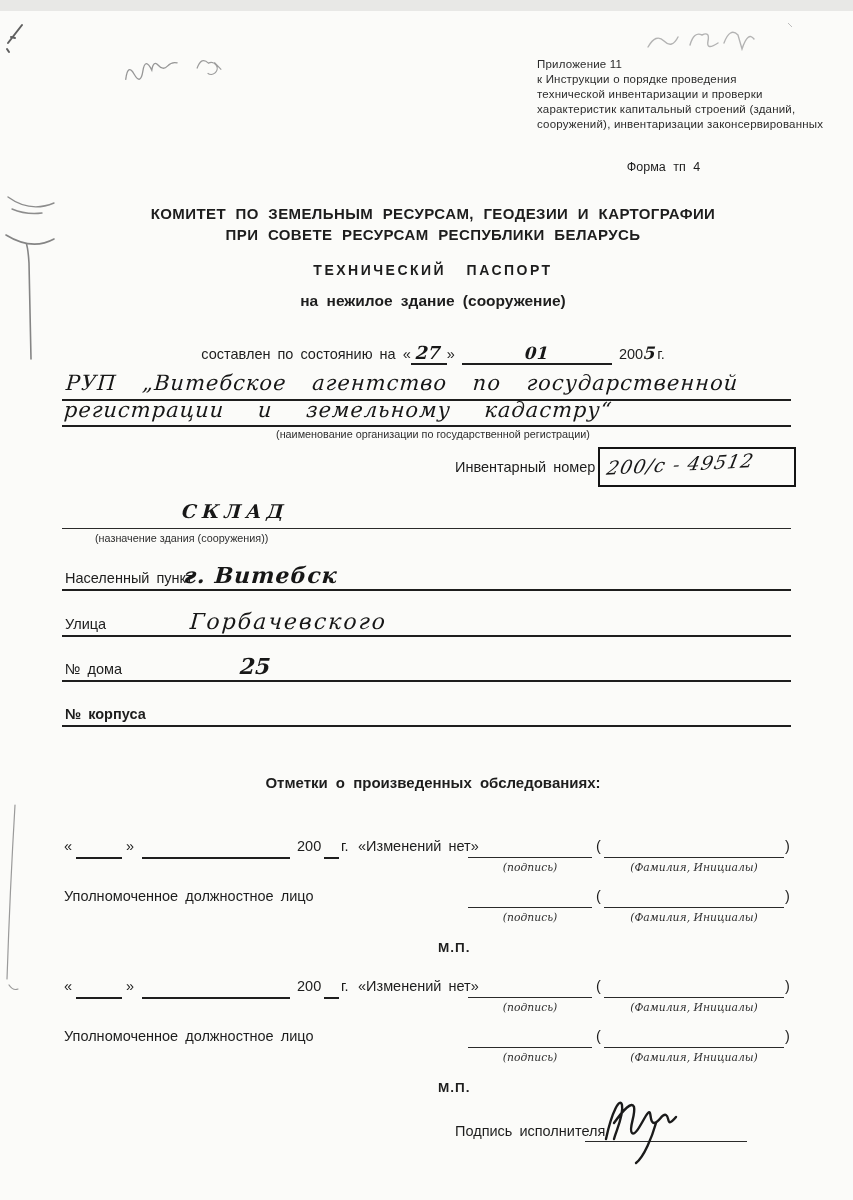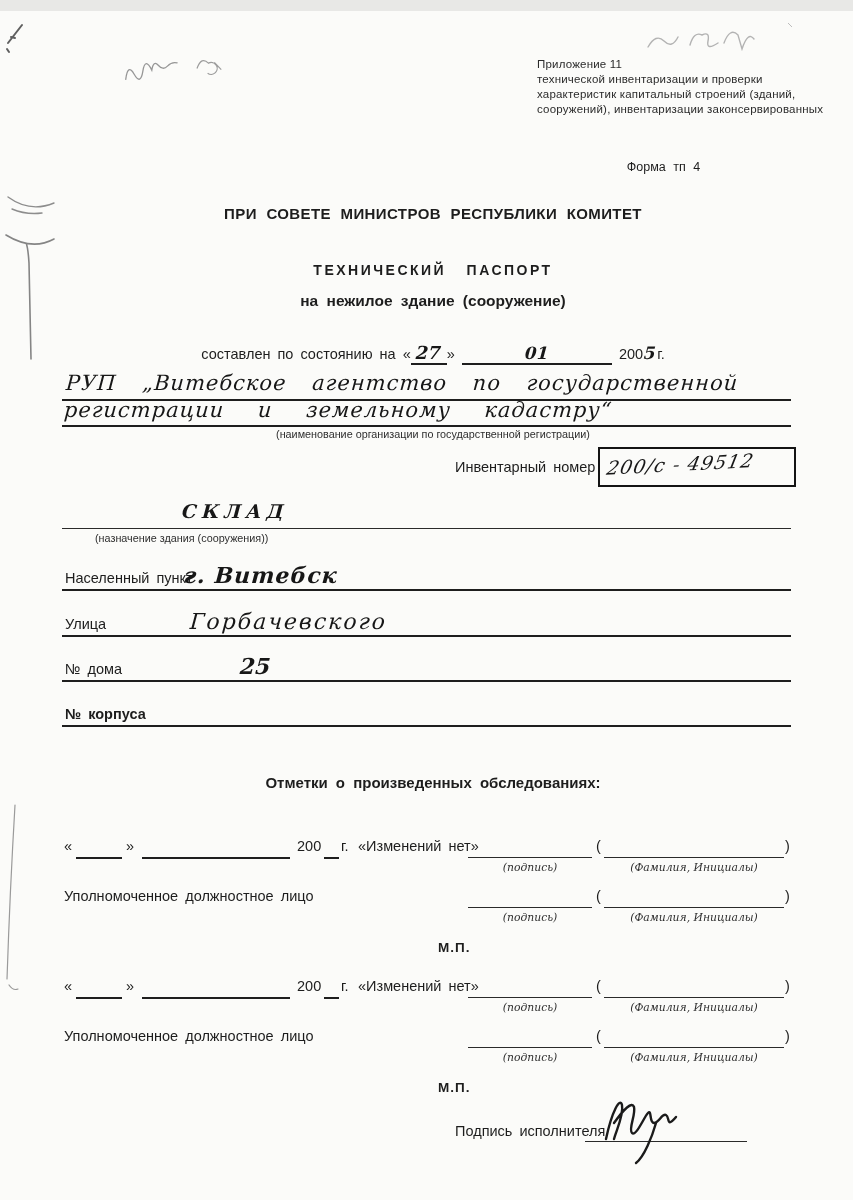--- a/index.html
+++ b/index.html
@@ -49,29 +49,31 @@
   <svg class="abs" style="left:0;top:158px;" width="64" height="210" viewBox="0 0 64 210">
     <path d="M8,28 q22,16 46,6 M12,40 q14,6 30,4" stroke="#8d8d8d" stroke-width="1.4" fill="none" stroke-linecap="round"></path>
     <path d="M6,66 q26,16 48,4 M26,74 q2,4 3,20 l2,96" stroke="#858585" stroke-width="1.6" fill="none" stroke-linecap="round"></path>
   </svg>
   <svg class="abs" style="left:0;top:788px;" width="22" height="200" viewBox="0 0 22 200">
     <path d="M15,6 Q10,90 7,180 M9,186 q4,6 9,4" stroke="#9a9a9a" stroke-width="1.2" fill="none" stroke-linecap="round"></path>
   </svg>
 
   <div class="abs appendix" style="left:537px;top:46px;width:305px;">
     <div>Приложение 11</div>
+    <div>к Инструкции о порядке проведения</div>
     <div>технической инвентаризации и проверки</div>
     <div>характеристик капитальный строений (зданий,</div>
     <div>сооружений), инвентаризации законсервированных</div>
   </div>
 
   <div class="abs" style="left:537px;top:149px;width:253px;text-align:center;font-size:12.5px;word-spacing:4px;">Форма тп 4</div>
 
   <div class="abs committee" style="left:95px;top:192px;width:676px;">
-    <div>ПРИ СОВЕТЕ МИНИСТРОВ РЕСПУБЛИКИ КОМИТЕТ</div>
+    <div>КОМИТЕТ ПО ЗЕМЕЛЬНЫМ РЕСУРСАМ, ГЕОДЕЗИИ И КАРТОГРАФИИ</div>
+    <div>ПРИ СОВЕТЕ РЕСУРСАМ РЕСПУБЛИКИ БЕЛАРУСЬ</div>
   </div>
 
   <div class="abs doc-title" style="left:95px;top:251px;width:676px;">ТЕХНИЧЕСКИЙ ПАСПОРТ</div>
   <div class="abs doc-subtitle" style="left:95px;top:281px;width:676px;">на нежилое здание (сооружение)</div>
 
   <div class="abs date-line" style="left:95px;top:331px;width:676px;text-align:center;">
     <span>составлен по состоянию на</span>
     <span>«</span><span class="fill" style="width:36px;"><span class="hw" style="font-size:18px;font-weight:bold;">27</span></span><span>»</span>
     <span class="fill" style="width:150px;"><span class="hw" style="font-size:17px;font-weight:bold;">01</span></span>
     <span>200</span><span class="fill" style="width:14px;border-bottom:none;"><span class="hw" style="font-size:17px;font-weight:bold;">5</span></span><span>г.</span>

